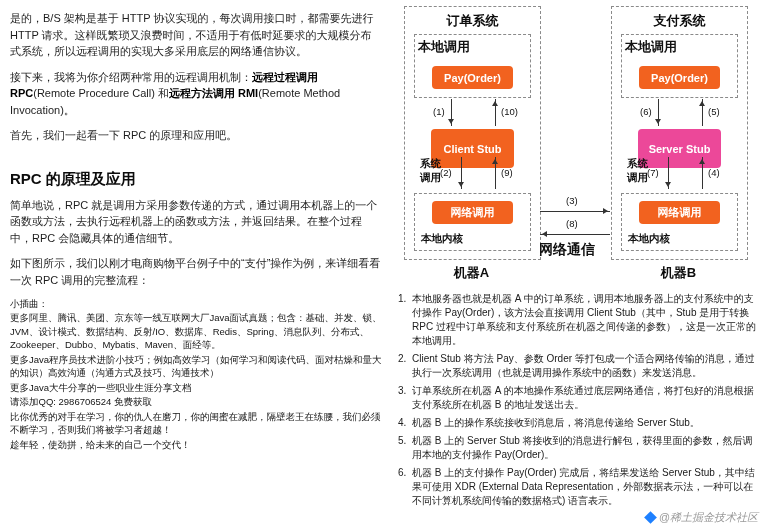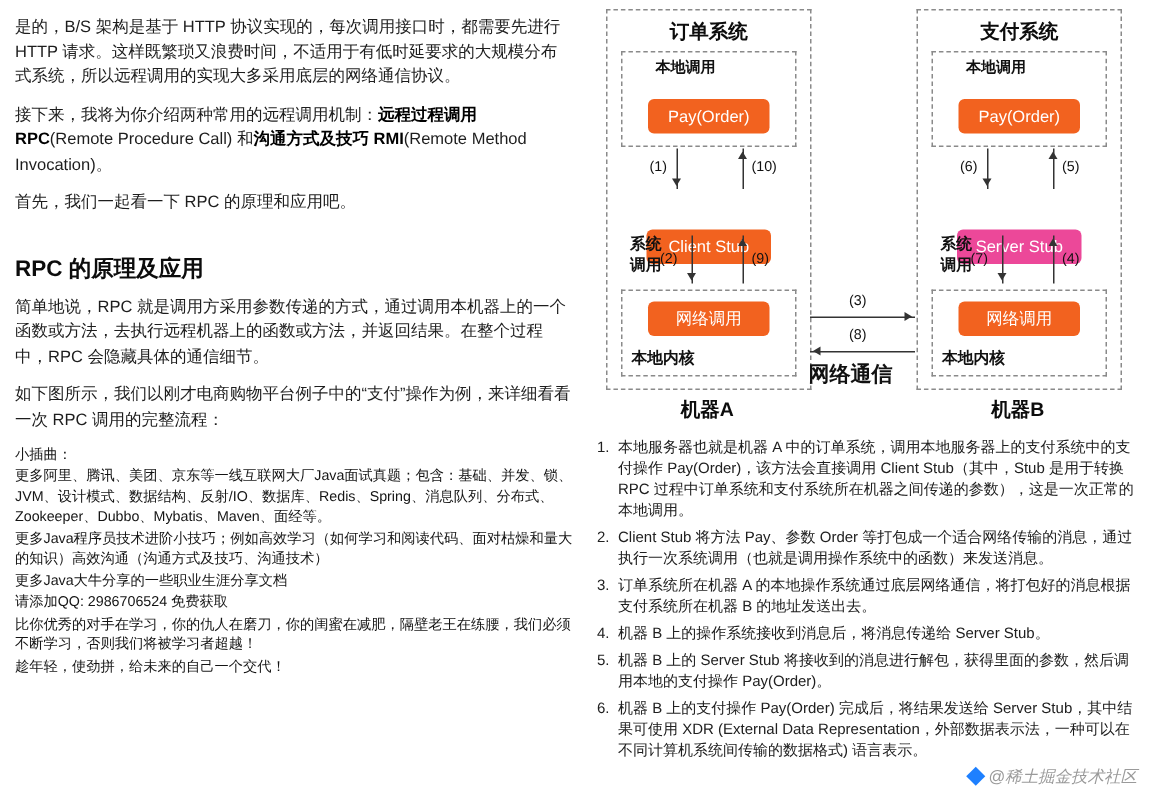--- a/index.html
+++ b/index.html
@@ -17,25 +17,25 @@
   
   .right{position:relative;width:372px;box-sizing:border-box;padding:4px 6px 0 0;}
   .diagram{position:relative;width:364px;height:284px;}
   .machine{position:absolute;top:2px;width:135px;height:252px;border:1px dashed #8a8a8a;background:#fff;}
   .machine.ma{left:8px;}
   .machine.mb{left:215px;}
   .m-title{position:absolute;top:5px;left:0;width:100%;text-align:center;font-size:13px;font-weight:bold;color:#0c0c0c;}
   .inner{position:absolute;border:1px dashed #8a8a8a;}
   .inner1{left:9px;top:27px;width:115px;height:62px;}
   .inner2{left:9px;top:186px;width:115px;height:56px;}
-  .ilabel{position:absolute;left:22px;top:3px;font-size:10px;font-weight:bold;color:#111;font-family:Liberation Mono, monospace;}
+  .ilabel{position:absolute;left:3px;top:3px;font-size:13px;font-weight:bold;color:#111;font-family:Liberation Mono, monospace;}
   .kernel{position:absolute;left:6px;bottom:4px;font-size:10.5px;font-weight:bold;color:#111;}
-  .obox{position:absolute;background:#f2621f;color:#fff;font-size:11px;font-weight:normal;display:flex;align-items:center;justify-content:center;border-radius:4px;white-space:nowrap;}
+  .obox{position:absolute;background:#f2621f;color:#fff;font-size:11px;font-weight:bold;display:flex;align-items:center;justify-content:center;border-radius:4px;white-space:nowrap;}
   .pay{left:17px;top:31px;width:81px;height:23px;}
-  .stub{left:26px;top:122px;width:83px;height:23px;margin-top:24px;}
+  .stub{left:26px;top:122px;width:83px;height:39px;}
   .net{left:17px;top:7px;width:81px;height:23px;}
   .syscall{position:absolute;left:15px;top:150px;width:24px;font-size:10.5px;font-weight:bold;line-height:1.3;color:#111;}
   .m-name{position:absolute;top:260px;width:135px;text-align:center;font-size:13px;font-weight:bold;color:#0c0c0c;}
   .m-name.ma{left:8px;}
   .m-name.mb{left:215px;}
   .num{position:absolute;font-size:9.5px;color:#111;white-space:nowrap;}
 
   
   .va{position:absolute;width:0;border-left:1px solid #333;}
   .va.down::after{content:"";position:absolute;left:-4px;bottom:-1px;border:3.5px solid transparent;border-top:5px solid #333;}
@@ -55,21 +55,21 @@
   .watermark{position:absolute;right:10px;bottom:0;display:flex;align-items:center;gap:4px;color:#9a9a9a;font-size:11px;font-style:italic;}
   .jj-icon{width:9px;height:9px;background:#1e80ff;transform:rotate(45deg);}
 </style>
 </head>
 <body>
 
 <div class="page">
 
   <div class="left">
     <p>是的，B/S 架构是基于 HTTP 协议实现的，每次调用接口时，都需要先进行 HTTP 请求。这样既繁琐又浪费时间，不适用于有低时延要求的大规模分布式系统，所以远程调用的实现大多采用底层的网络通信协议。</p>
-    <p><span>接下来，我将为你介绍两种常用的远程调用机制：</span><b>远程过程调用 RPC</b><span>(Remote Procedure Call) 和</span><b>沟通方式及技巧 RMI</b><span>(Remote Method Invocation)。</span></p>
+    <p><span>接下来，我将为你介绍两种常用的远程调用机制：</span><b>远程过程调用 RPC</b><span>(Remote Procedure Call) 和</span><b>远程方法调用 RMI</b><span>(Remote Method Invocation)。</span></p>
     <p>首先，我们一起看一下 RPC 的原理和应用吧。</p>
     <h2>RPC 的原理及应用</h2>
     <p>简单地说，RPC 就是调用方采用参数传递的方式，通过调用本机器上的一个函数或方法，去执行远程机器上的函数或方法，并返回结果。在整个过程中，RPC 会隐藏具体的通信细节。</p>
     <p>如下图所示，我们以刚才电商购物平台例子中的“支付”操作为例，来详细看看一次 RPC 调用的完整流程：</p>
     <div class="ad">
       <div>小插曲：</div>
       <div>更多阿里、腾讯、美团、京东等一线互联网大厂Java面试真题；包含：基础、并发、锁、JVM、设计模式、数据结构、反射/IO、数据库、Redis、Spring、消息队列、分布式、Zookeeper、Dubbo、Mybatis、Maven、面经等。</div>
       <div>更多Java程序员技术进阶小技巧；例如高效学习（如何学习和阅读代码、面对枯燥和量大的知识）高效沟通（沟通方式及技巧、沟通技术）</div>
       <div>更多Java大牛分享的一些职业生涯分享文档</div>
       <div>请添加QQ: 2986706524 免费获取</div>

